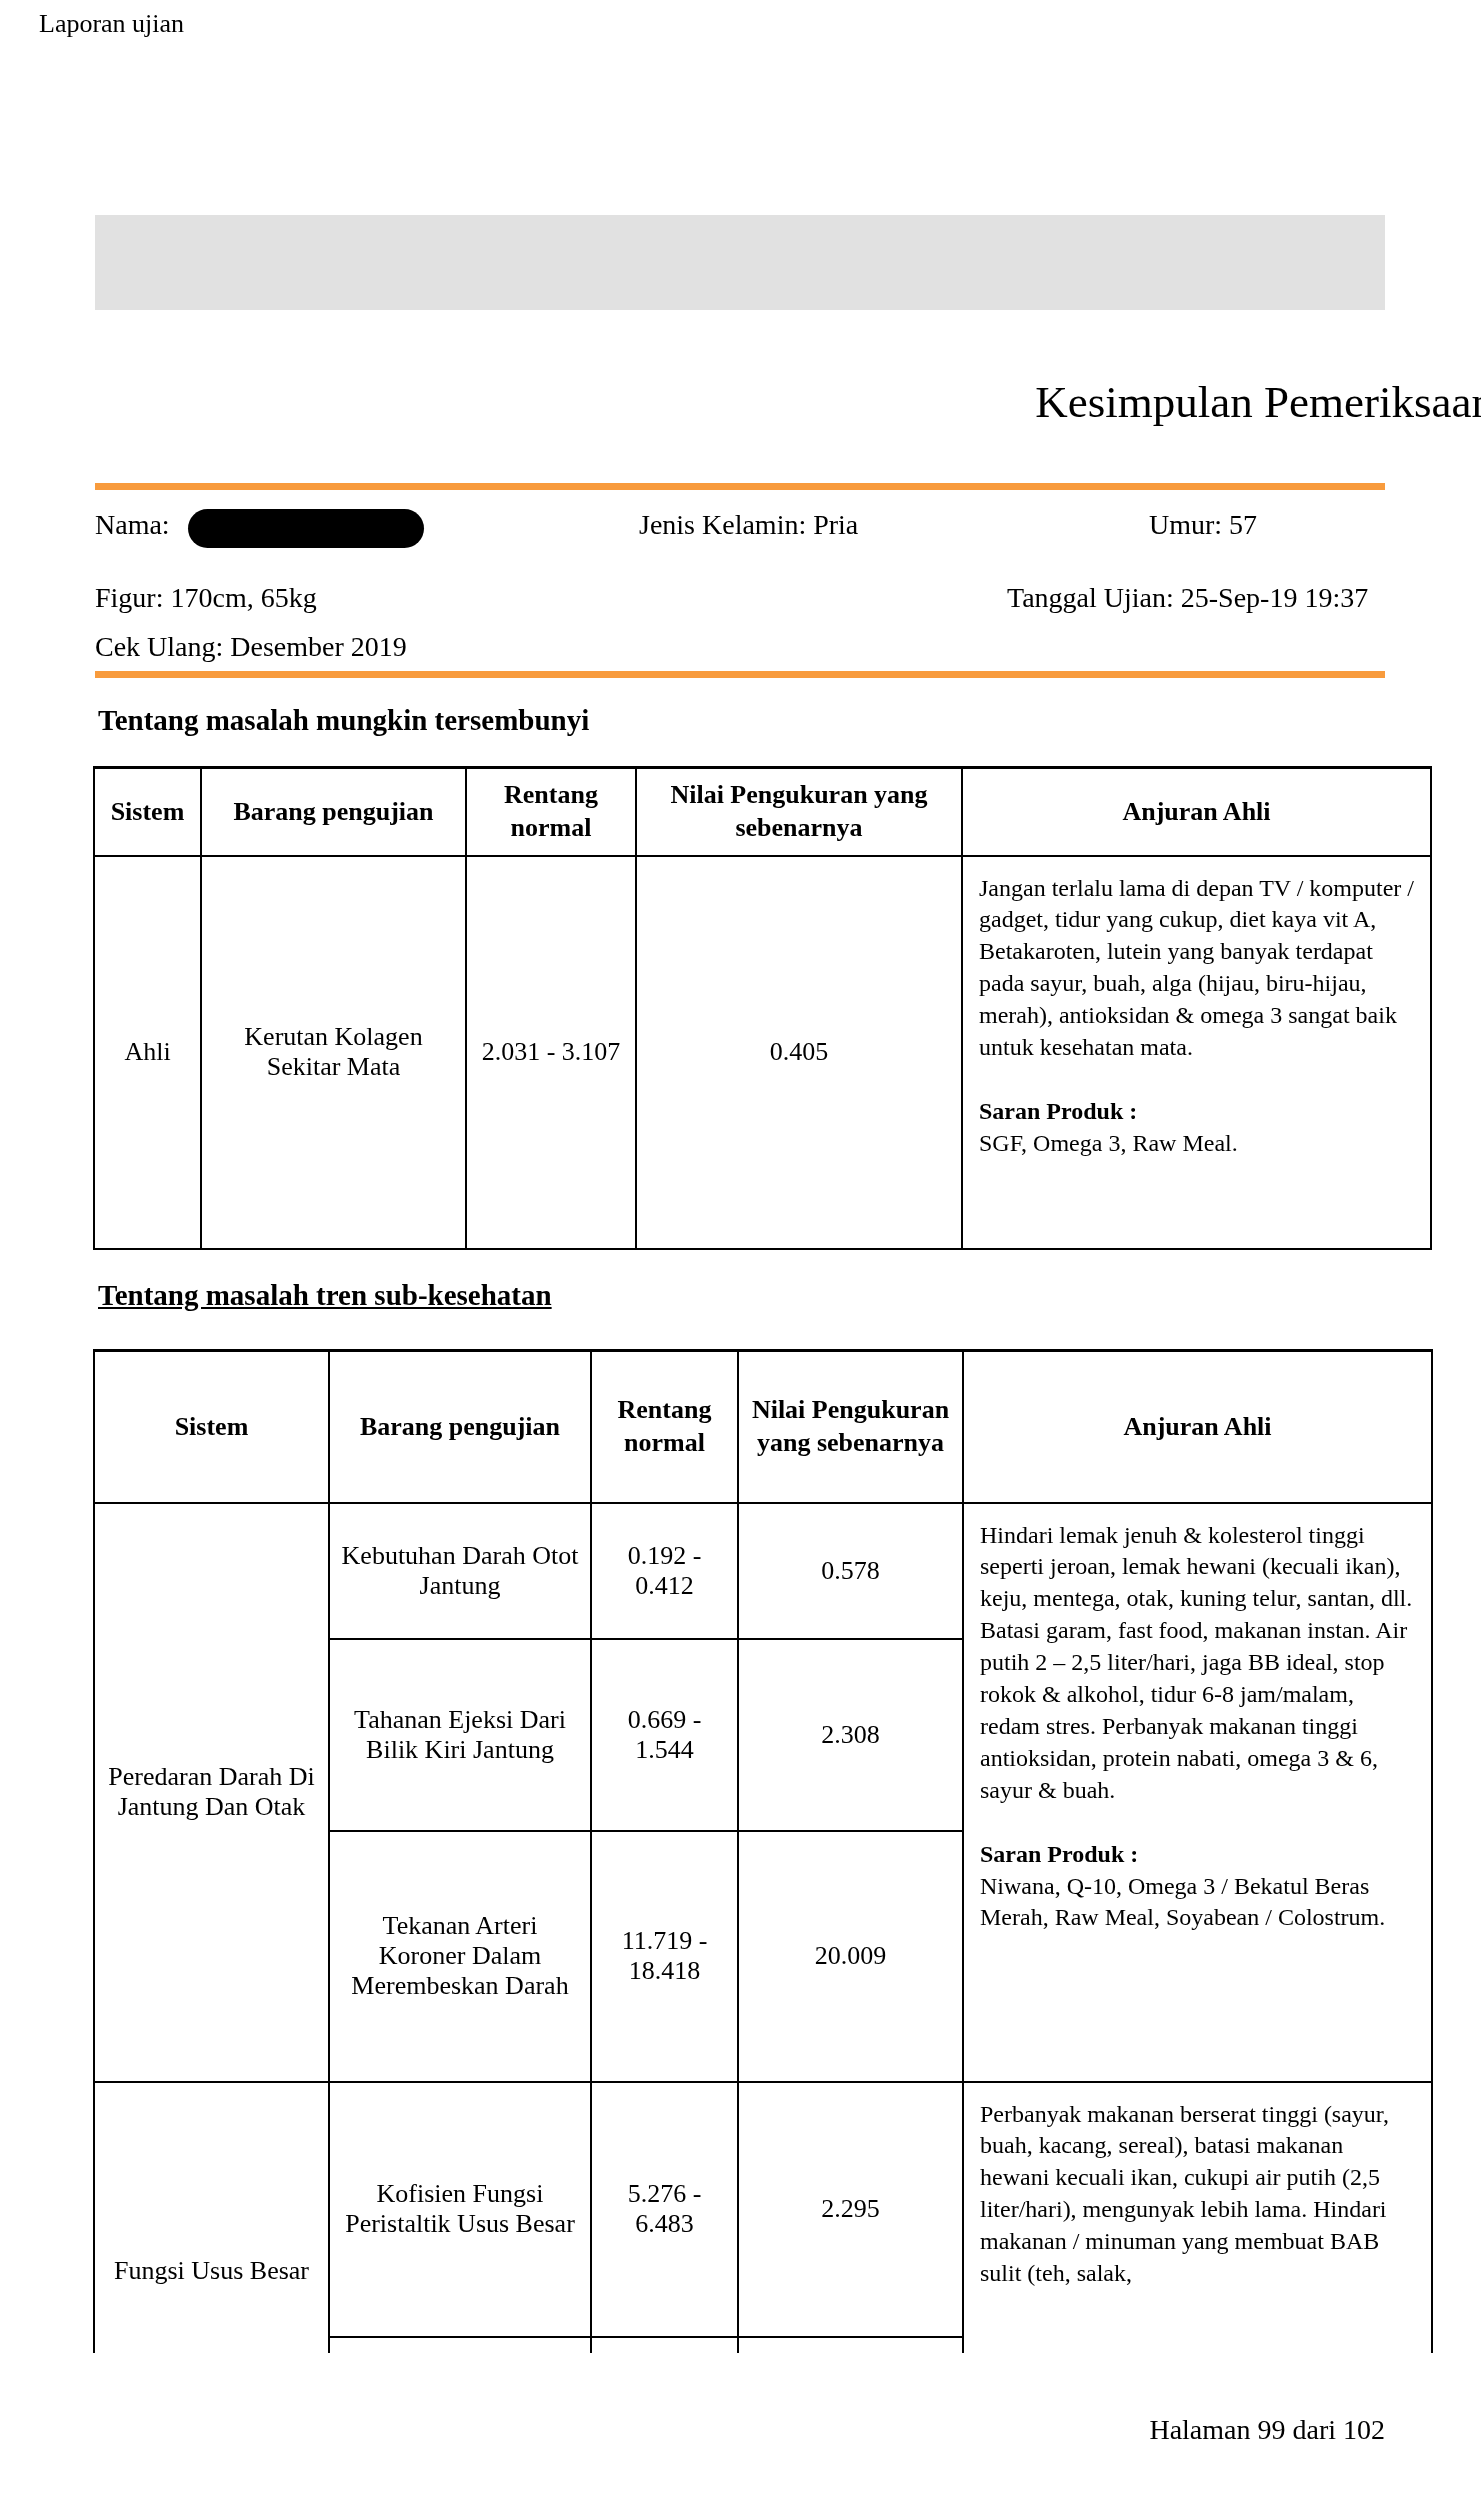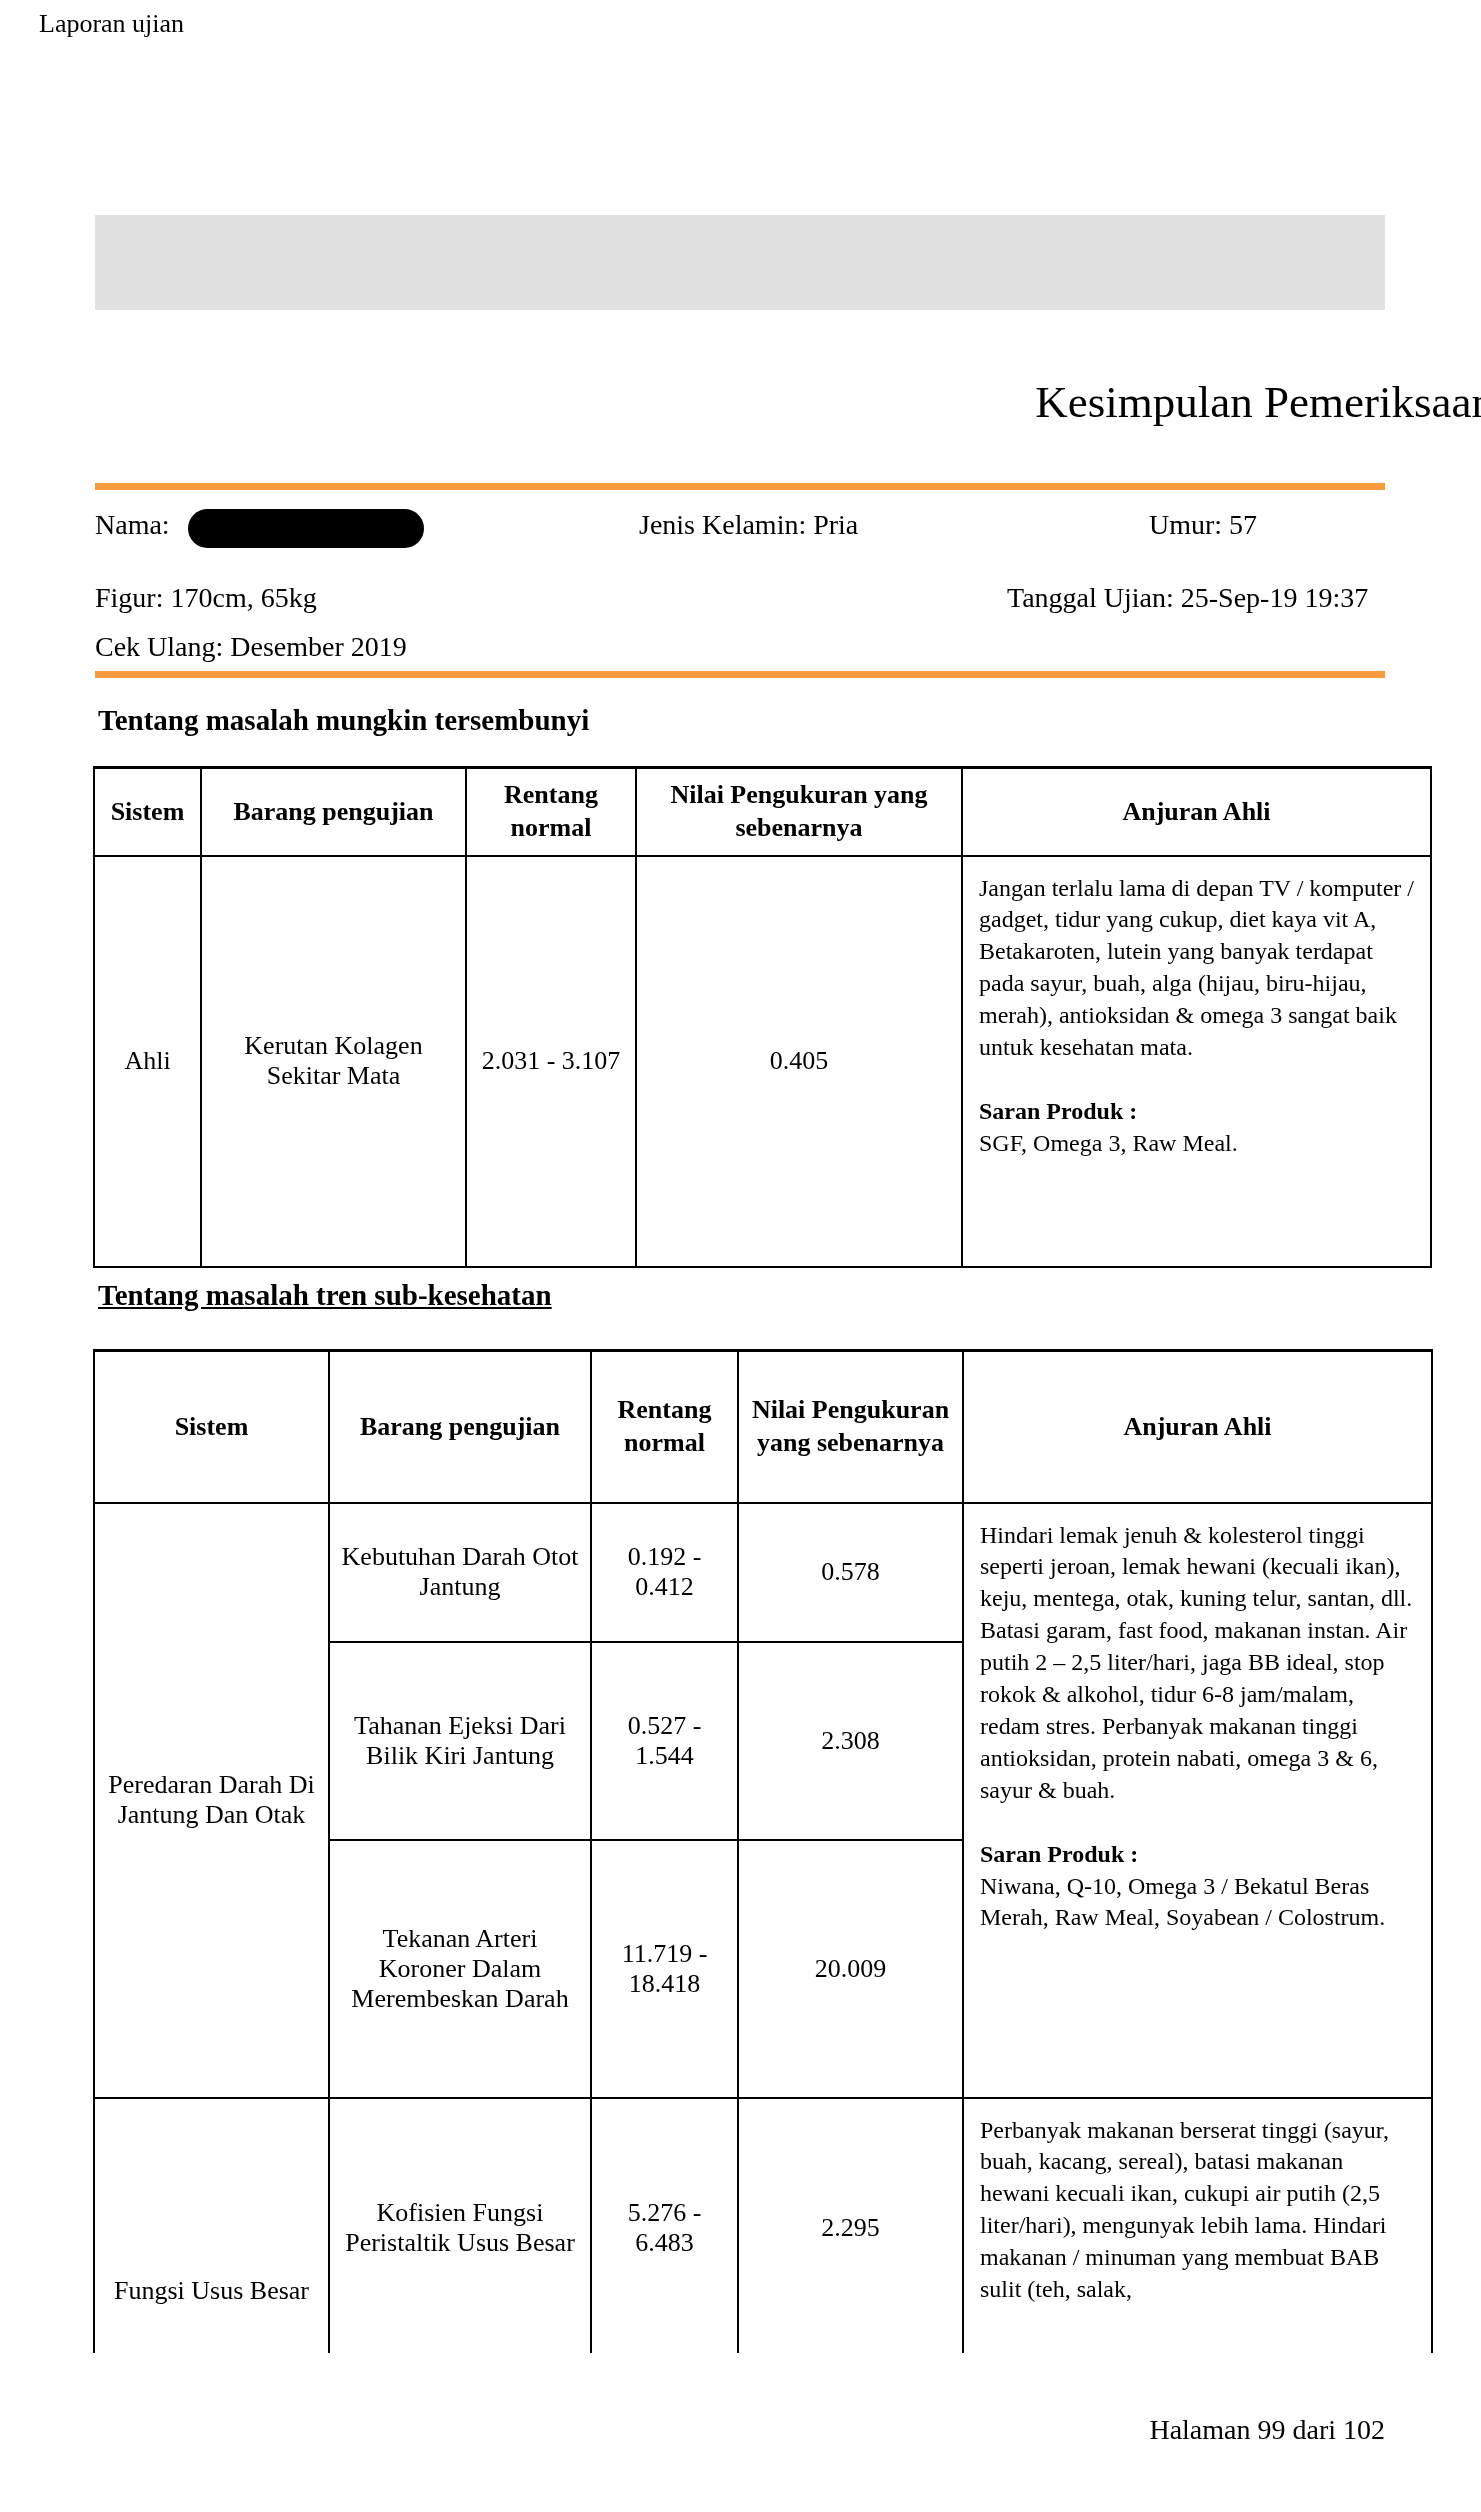--- a/index.html
+++ b/index.html
@@ -43,21 +43,21 @@
   .pi{position:absolute;font-size:28px;white-space:nowrap;}
   .redact{position:absolute;left:188px;top:509px;width:236px;height:39px;background:#000;border-radius:19.7px;}
 
   .section-heading{position:absolute;left:98px;font-size:29px;font-weight:bold;}
   .h1{top:704px;} .h2{top:1279px;text-decoration:underline;}
 
   table{border-collapse:collapse;table-layout:fixed;}
   td{border:2.5px solid #000;font-size:26px;text-align:center;vertical-align:middle;
      padding:3.7px 6.1px;overflow:hidden;}
   .t-head td{font-weight:bold;line-height:1.25;}
-  td.adv{text-align:left;vertical-align:top;padding:16px 16px 24px 16px;margin-left:23px;}
+  td.adv{text-align:left;vertical-align:top;padding:16px 16px 6px 16px;margin-left:23px;}
   .adv-inner{font-size:24px;line-height:1.33;overflow:hidden;}
   .adv-saran{font-weight:bold;margin-top:32px;}
 
   .tbl1{position:absolute;left:93px;top:766px;}
   #table1{width:1338px;border-top:3.7px solid #000;}
   .tbl2-wrap{position:absolute;left:93px;top:1349px;width:1343px;height:1004px;overflow:hidden;}
   #table2{width:1338px;border-top:3.7px solid #000;}
 
   .footer{position:absolute;right:97px;top:2414px;font-size:28px;}
 </style>
@@ -148,21 +148,21 @@
         <td class="adv" rowspan="3">
           <div class="adv-inner" style="height:553px">
             <div>Hindari lemak jenuh &amp; kolesterol tinggi seperti jeroan, lemak hewani (kecuali ikan), keju, mentega, otak, kuning telur, santan, dll. Batasi garam, fast food, makanan instan. Air putih 2 – 2,5 liter/hari, jaga BB ideal, stop rokok &amp; alkohol, tidur 6-8 jam/malam, redam stres. Perbanyak makanan tinggi antioksidan, protein nabati, omega 3 &amp; 6, sayur &amp; buah.</div>
             <div class="adv-saran">Saran Produk :</div>
             <div>Niwana, Q-10, Omega 3 / Bekatul Beras Merah, Raw Meal, Soyabean / Colostrum.</div>
           </div>
         </td>
       </tr>
       <tr style="height:192px">
         <td>Tahanan Ejeksi Dari Bilik Kiri Jantung</td>
-        <td>0.527 - 1.544</td>
+        <td>0.669 - 1.544</td>
         <td>2.308</td>
       </tr>
       <tr style="height:251px">
         <td>Tekanan Arteri Koroner Dalam Merembeskan Darah</td>
         <td>11.719 - 18.418</td>
         <td>20.009</td>
       </tr>
       <tr style="height:255px">
         <td rowspan="2">Fungsi Usus Besar</td>
         <td>Kofisien Fungsi Peristaltik Usus Besar</td>

